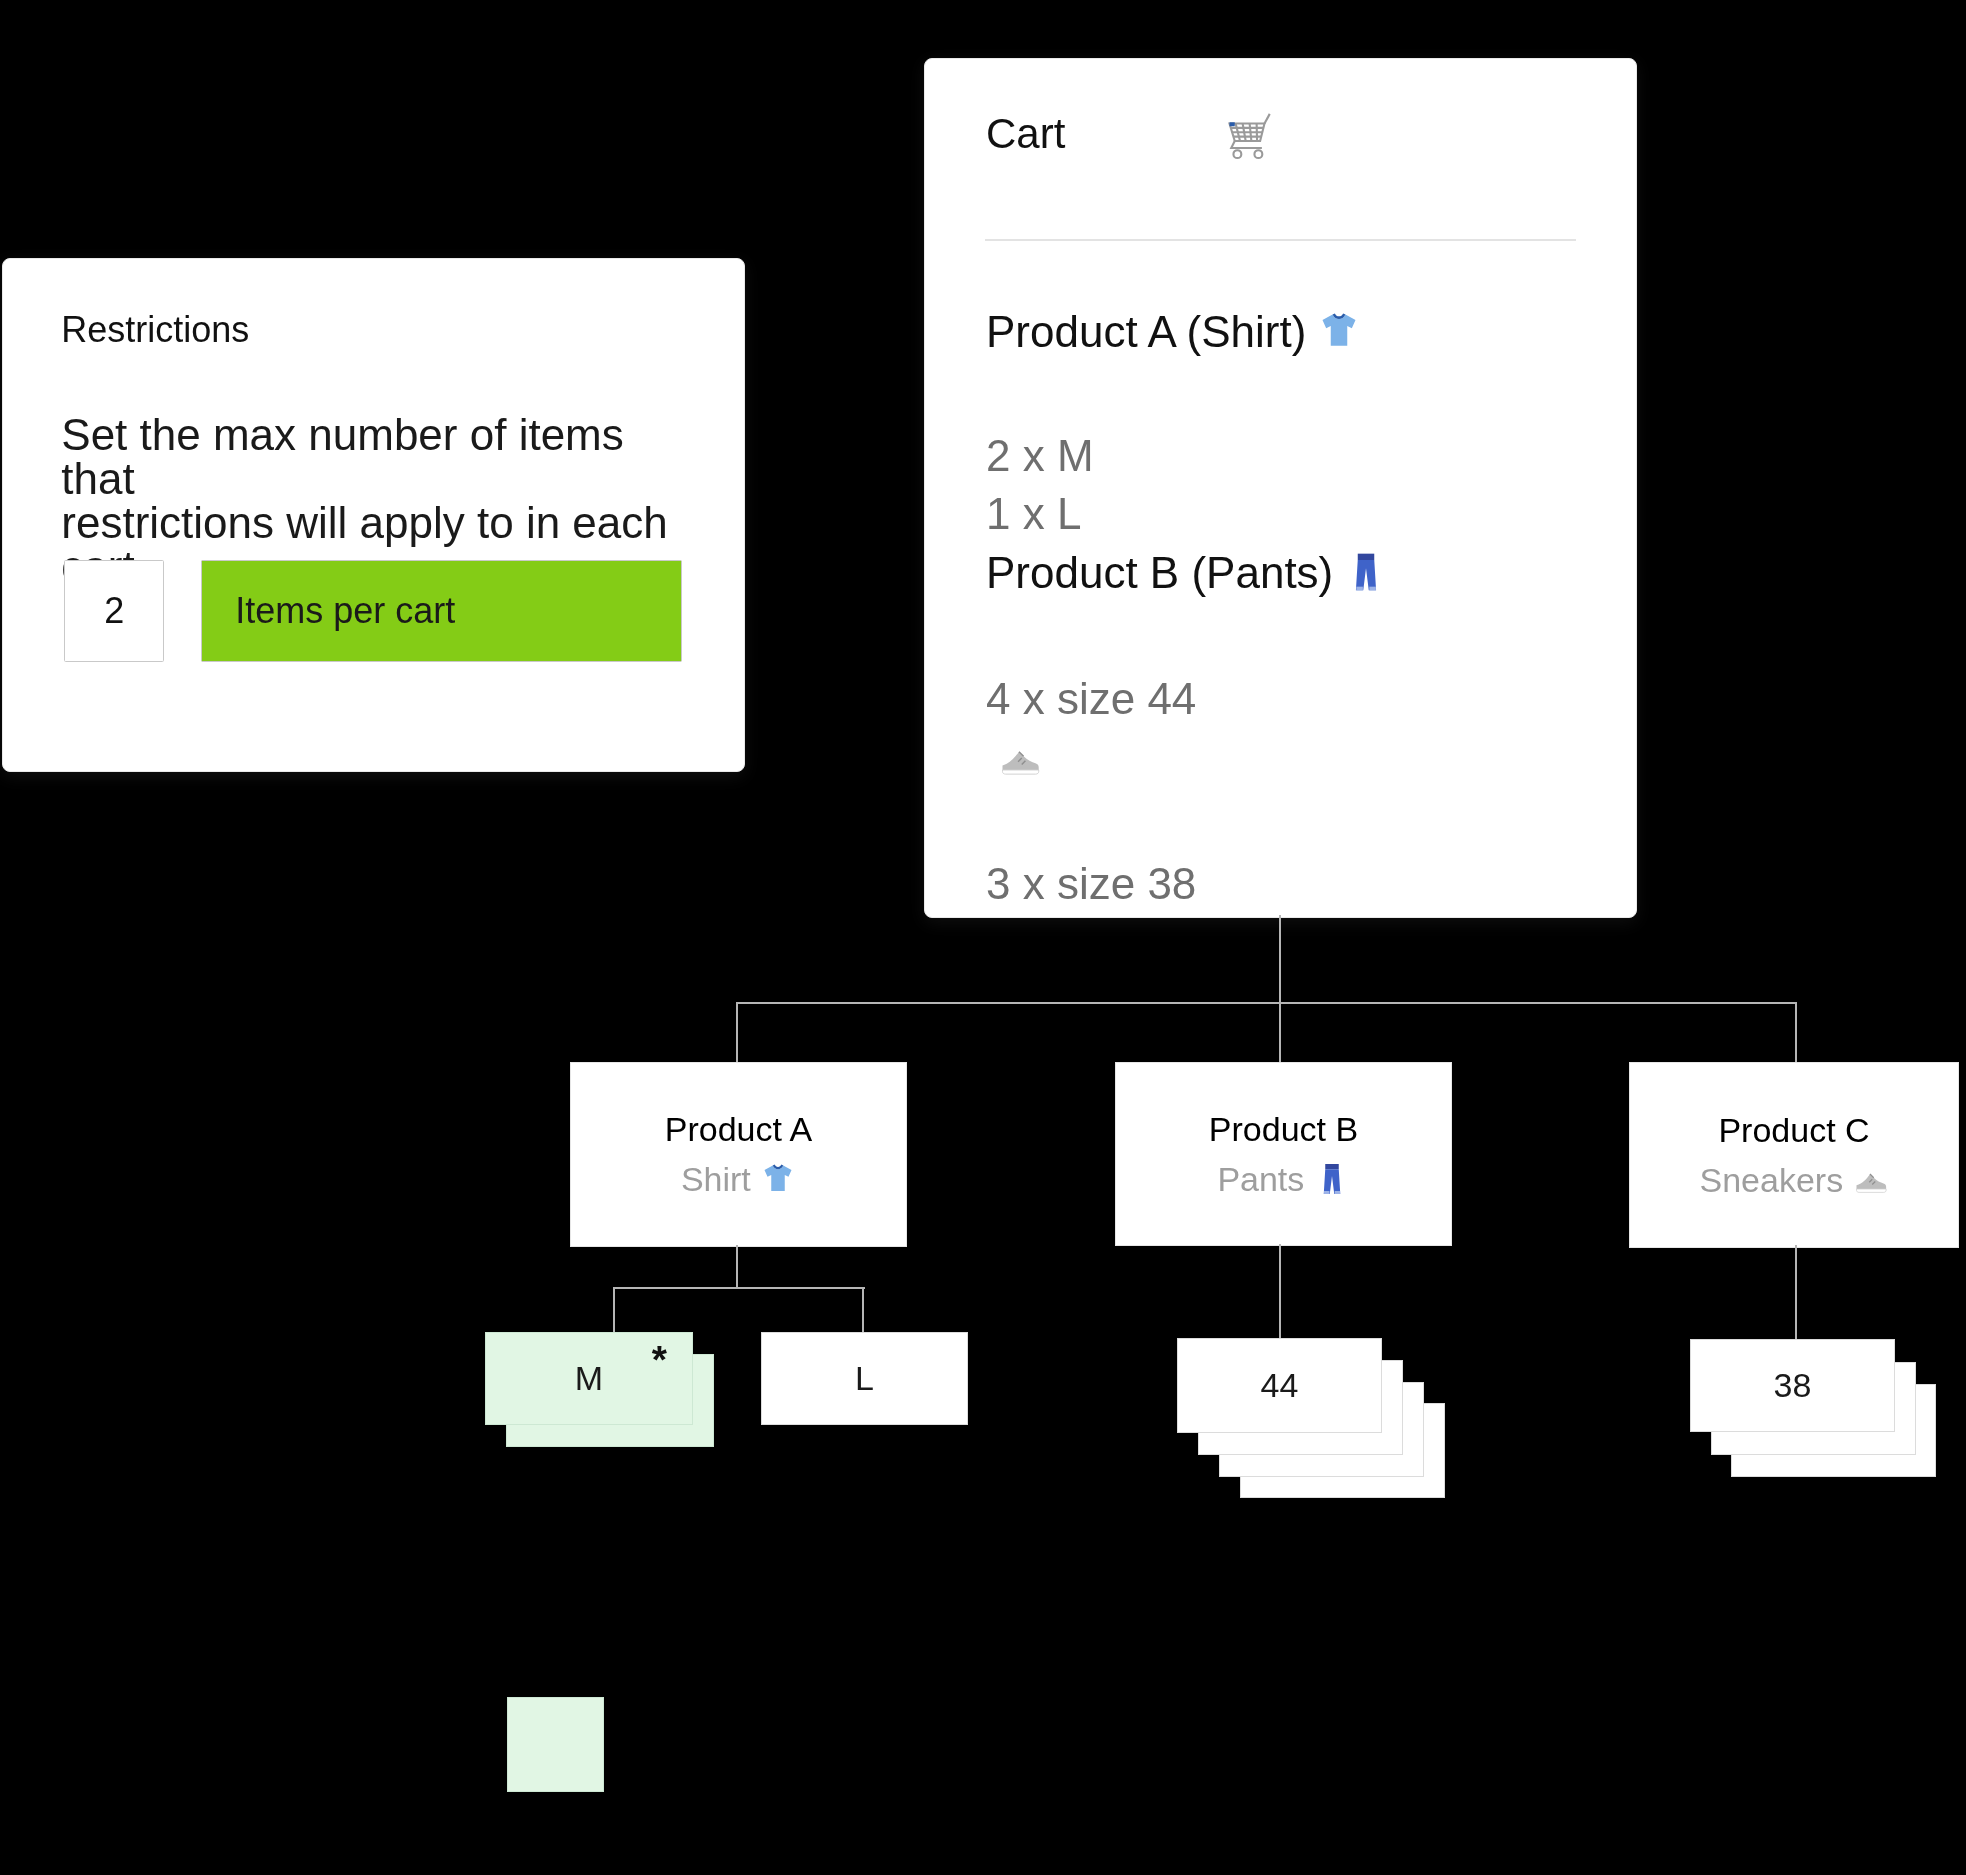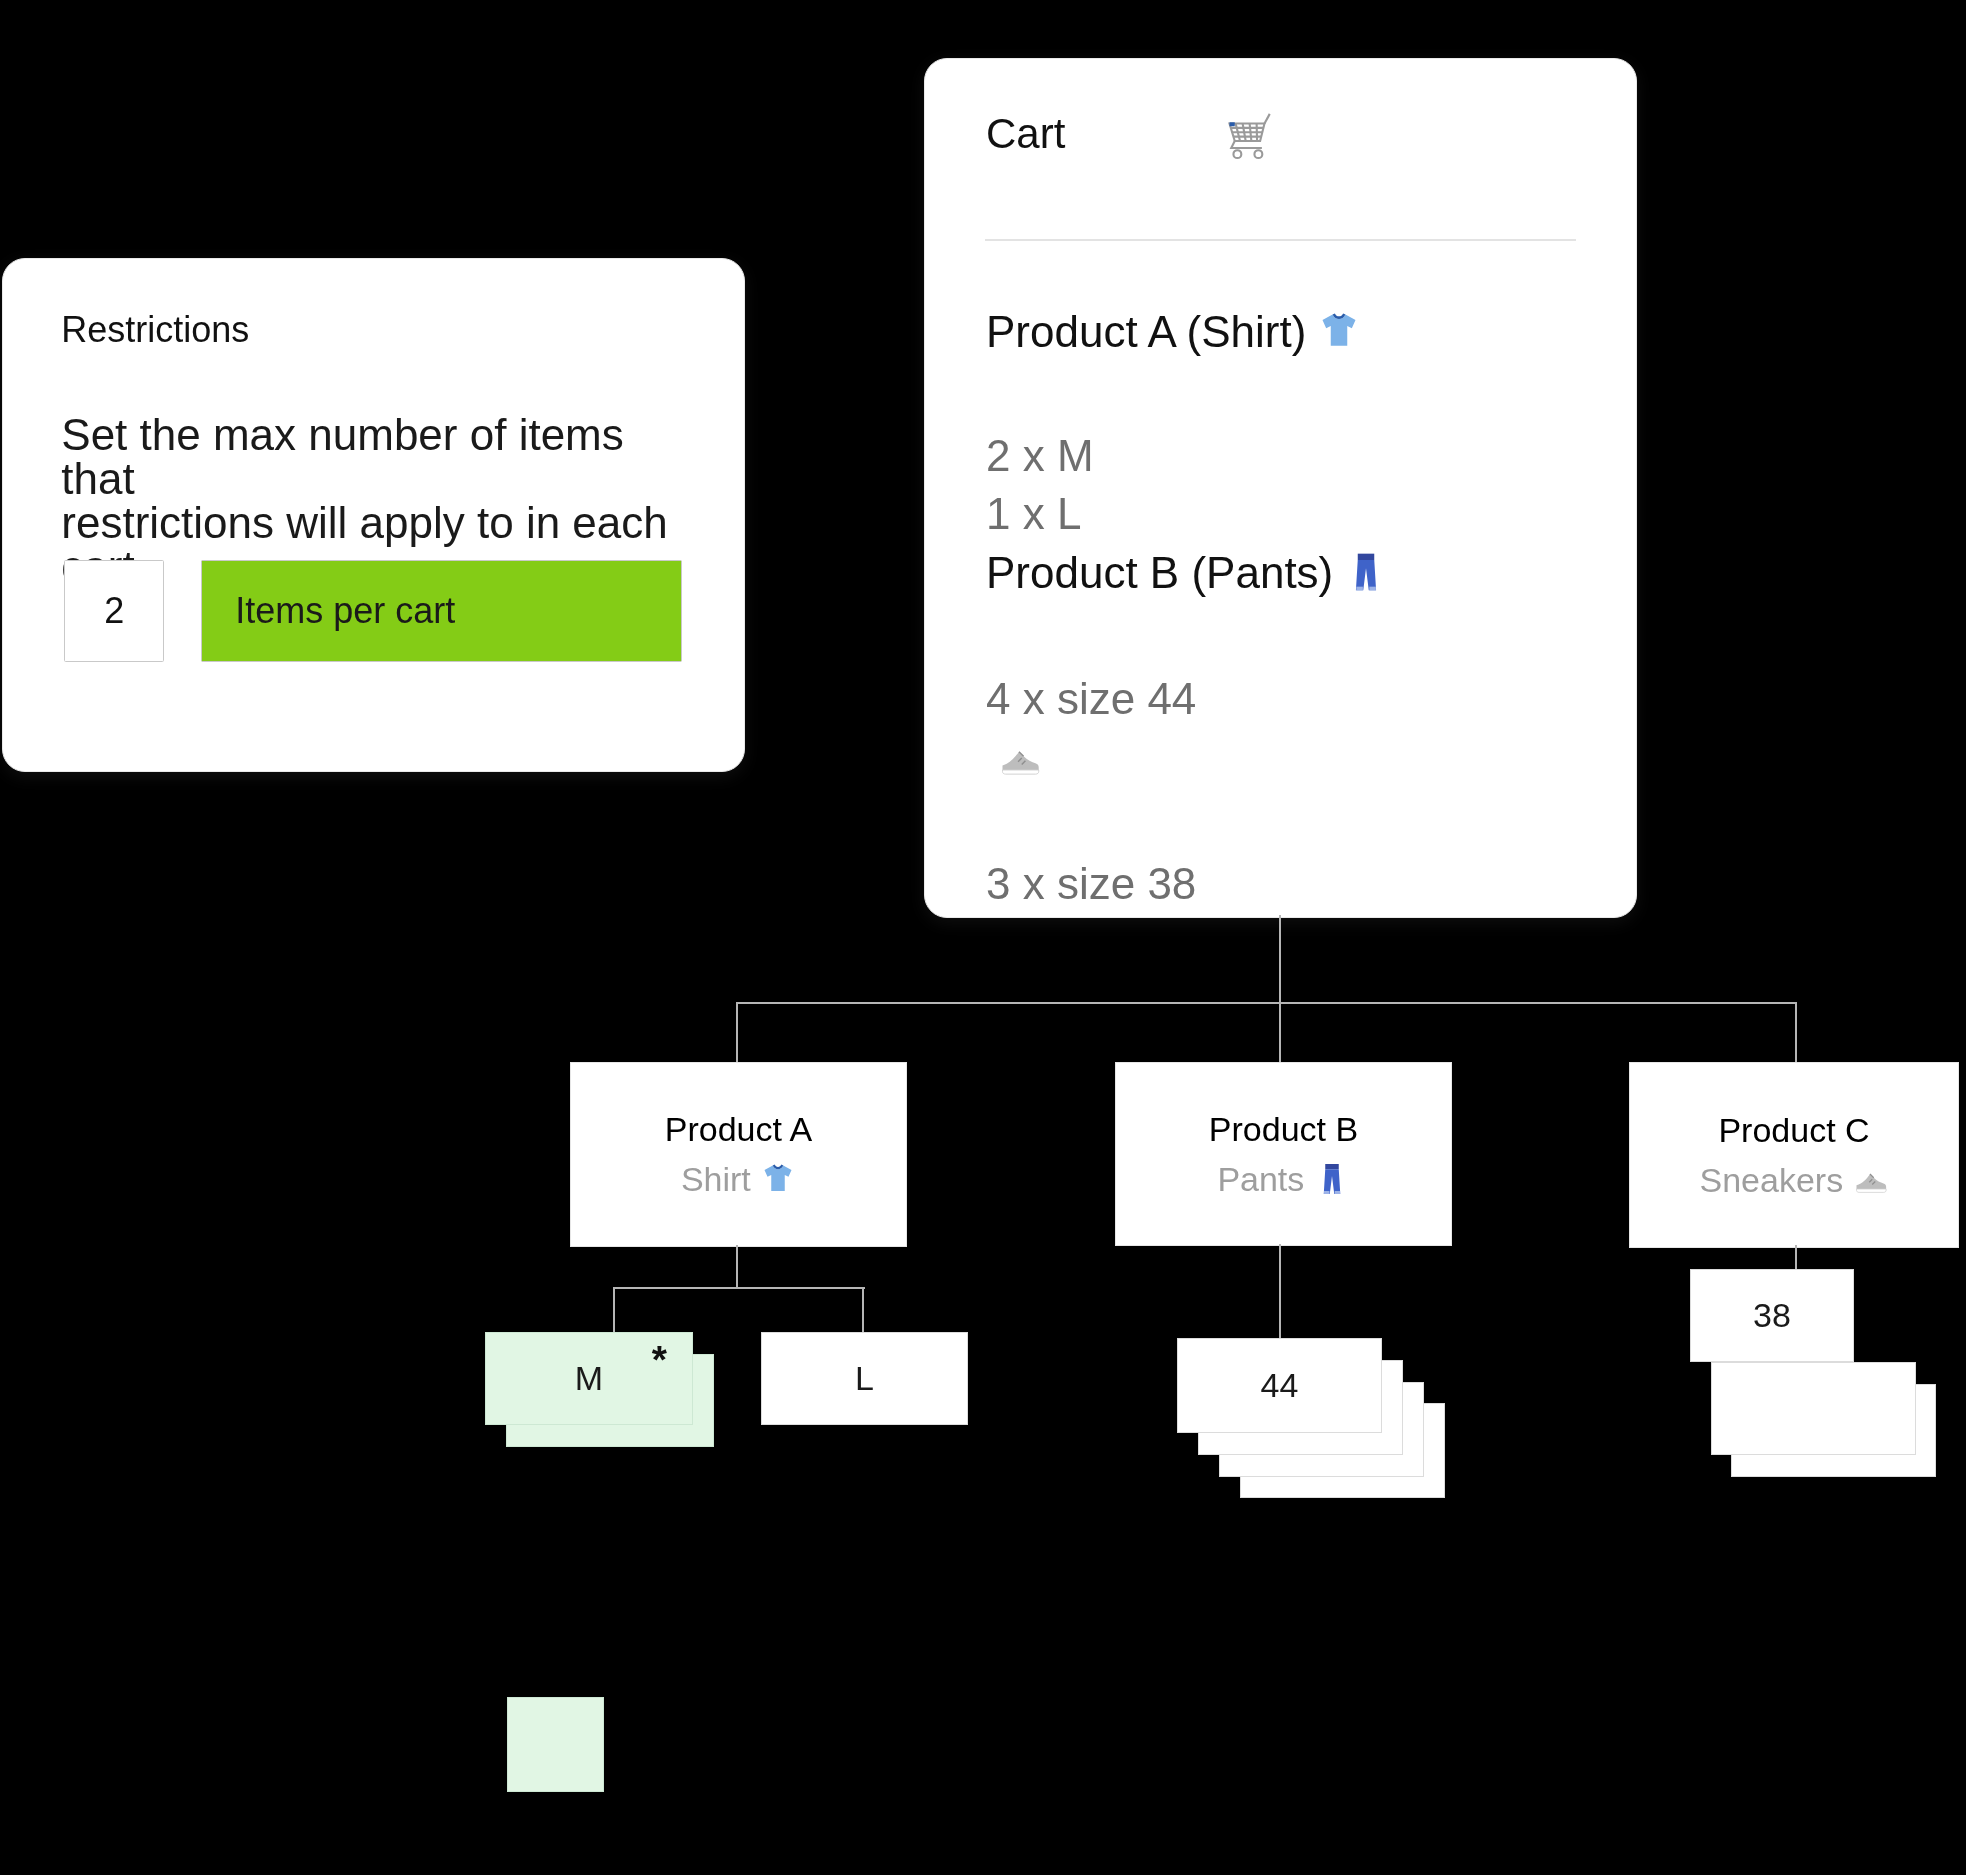--- a/index.html
+++ b/index.html
@@ -1,20 +1,20 @@
 <!DOCTYPE html>
 <html style="font-size:12.5px"><head>
 <meta charset="utf-8">
 <style>
   html,body{margin:0;padding:0;background:#000;}
   #canvas{
     position:relative;width:1966px;height:1876px;background:#000000;
     font-family:"Liberation Sans", sans-serif;color:#111;overflow:hidden;
   }
-  .card{position:absolute;background:#ffffff;border-radius:23px;
+  .card{position:absolute;background:#ffffff;border-radius:8px;
         box-shadow:0 4.7px 17px rgba(255,255,255,0.06);border:0.8px solid #e9e9e9;}
   
   #restrictions-card{left:2.3px;top:258px;width:741px;height:512px;}
   .r-title{position:absolute;left:58px;top:50px;font-size:36px;font-weight:500;color:#111;}
   .r-desc{position:absolute;left:58px;top:154px;font-size:44px;line-height:44px;color:#1a1a1a;
           white-space:pre-wrap;width:646px;}
   .num-input{position:absolute;left:61px;top:301px;width:100px;height:102px;border:1.6px solid #c9c9c9;
              background:#fff;text-align:center;font-size:36px;color:#111;border-radius:1.6px;
              font-family:"Liberation Sans",sans-serif;box-sizing:border-box;padding:0;}
   .label-input{position:absolute;left:198px;top:301px;width:481px;height:102px;border:1.6px solid #c9c9c9;
@@ -171,20 +171,20 @@
 
   <div class="stack-layer" style="left:1240px;top:1403px;width:205px;height:95px;z-index:0"></div>
   <div class="stack-layer" style="left:1219px;top:1382px;width:205px;height:95px;z-index:1"></div>
   <div class="stack-layer" style="left:1198px;top:1360px;width:205px;height:95px;z-index:2"></div>
   <div class="leaf" style="left:1177px;top:1338px;width:205px;height:95px;z-index:3">
     <span>44</span>
   </div>
 
   <div class="stack-layer" style="left:1731px;top:1384px;width:205px;height:93px;z-index:1"></div>
   <div class="stack-layer" style="left:1711px;top:1362px;width:205px;height:93px;z-index:2"></div>
-  <div class="leaf" style="left:1690px;top:1269px;width:164px;height:93px;z-index:3">
+  <div class="leaf" style="left:1690px;top:1339px;width:205px;height:93px;z-index:3">
     <span>38</span>
   </div>
 
   <div id="legend-swatch"></div>
 
 </div>
 
 
 </body></html>

